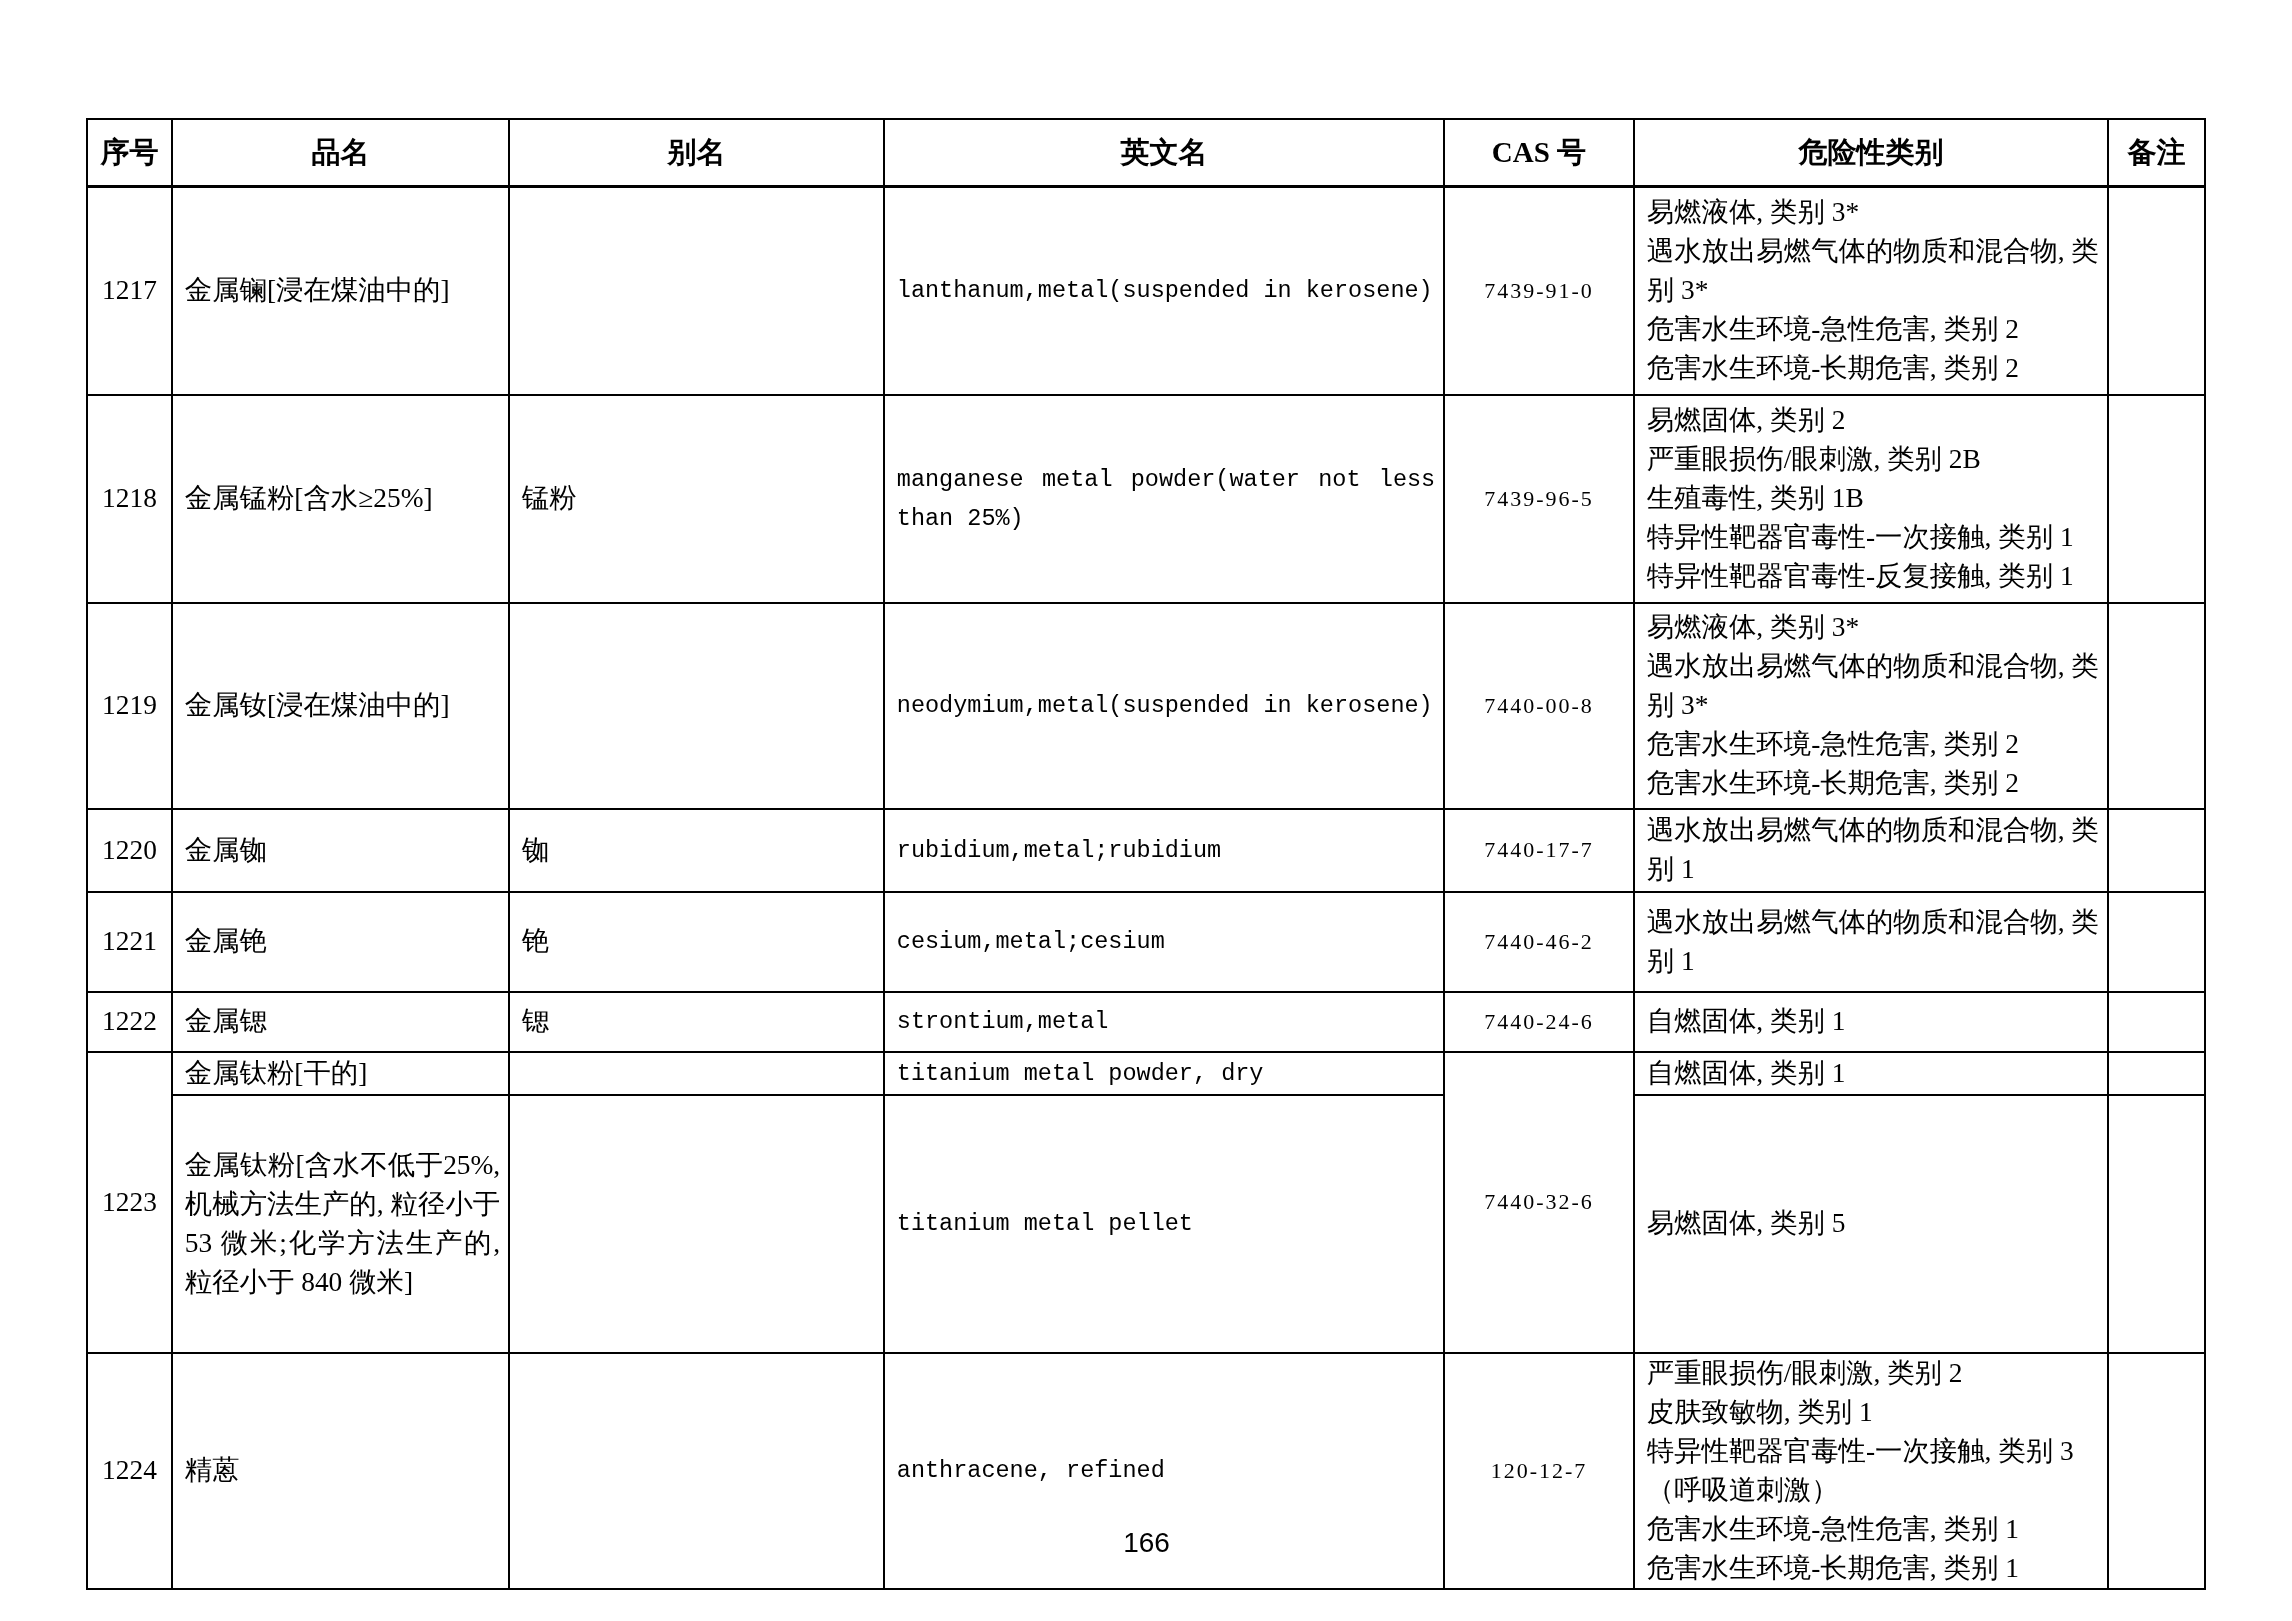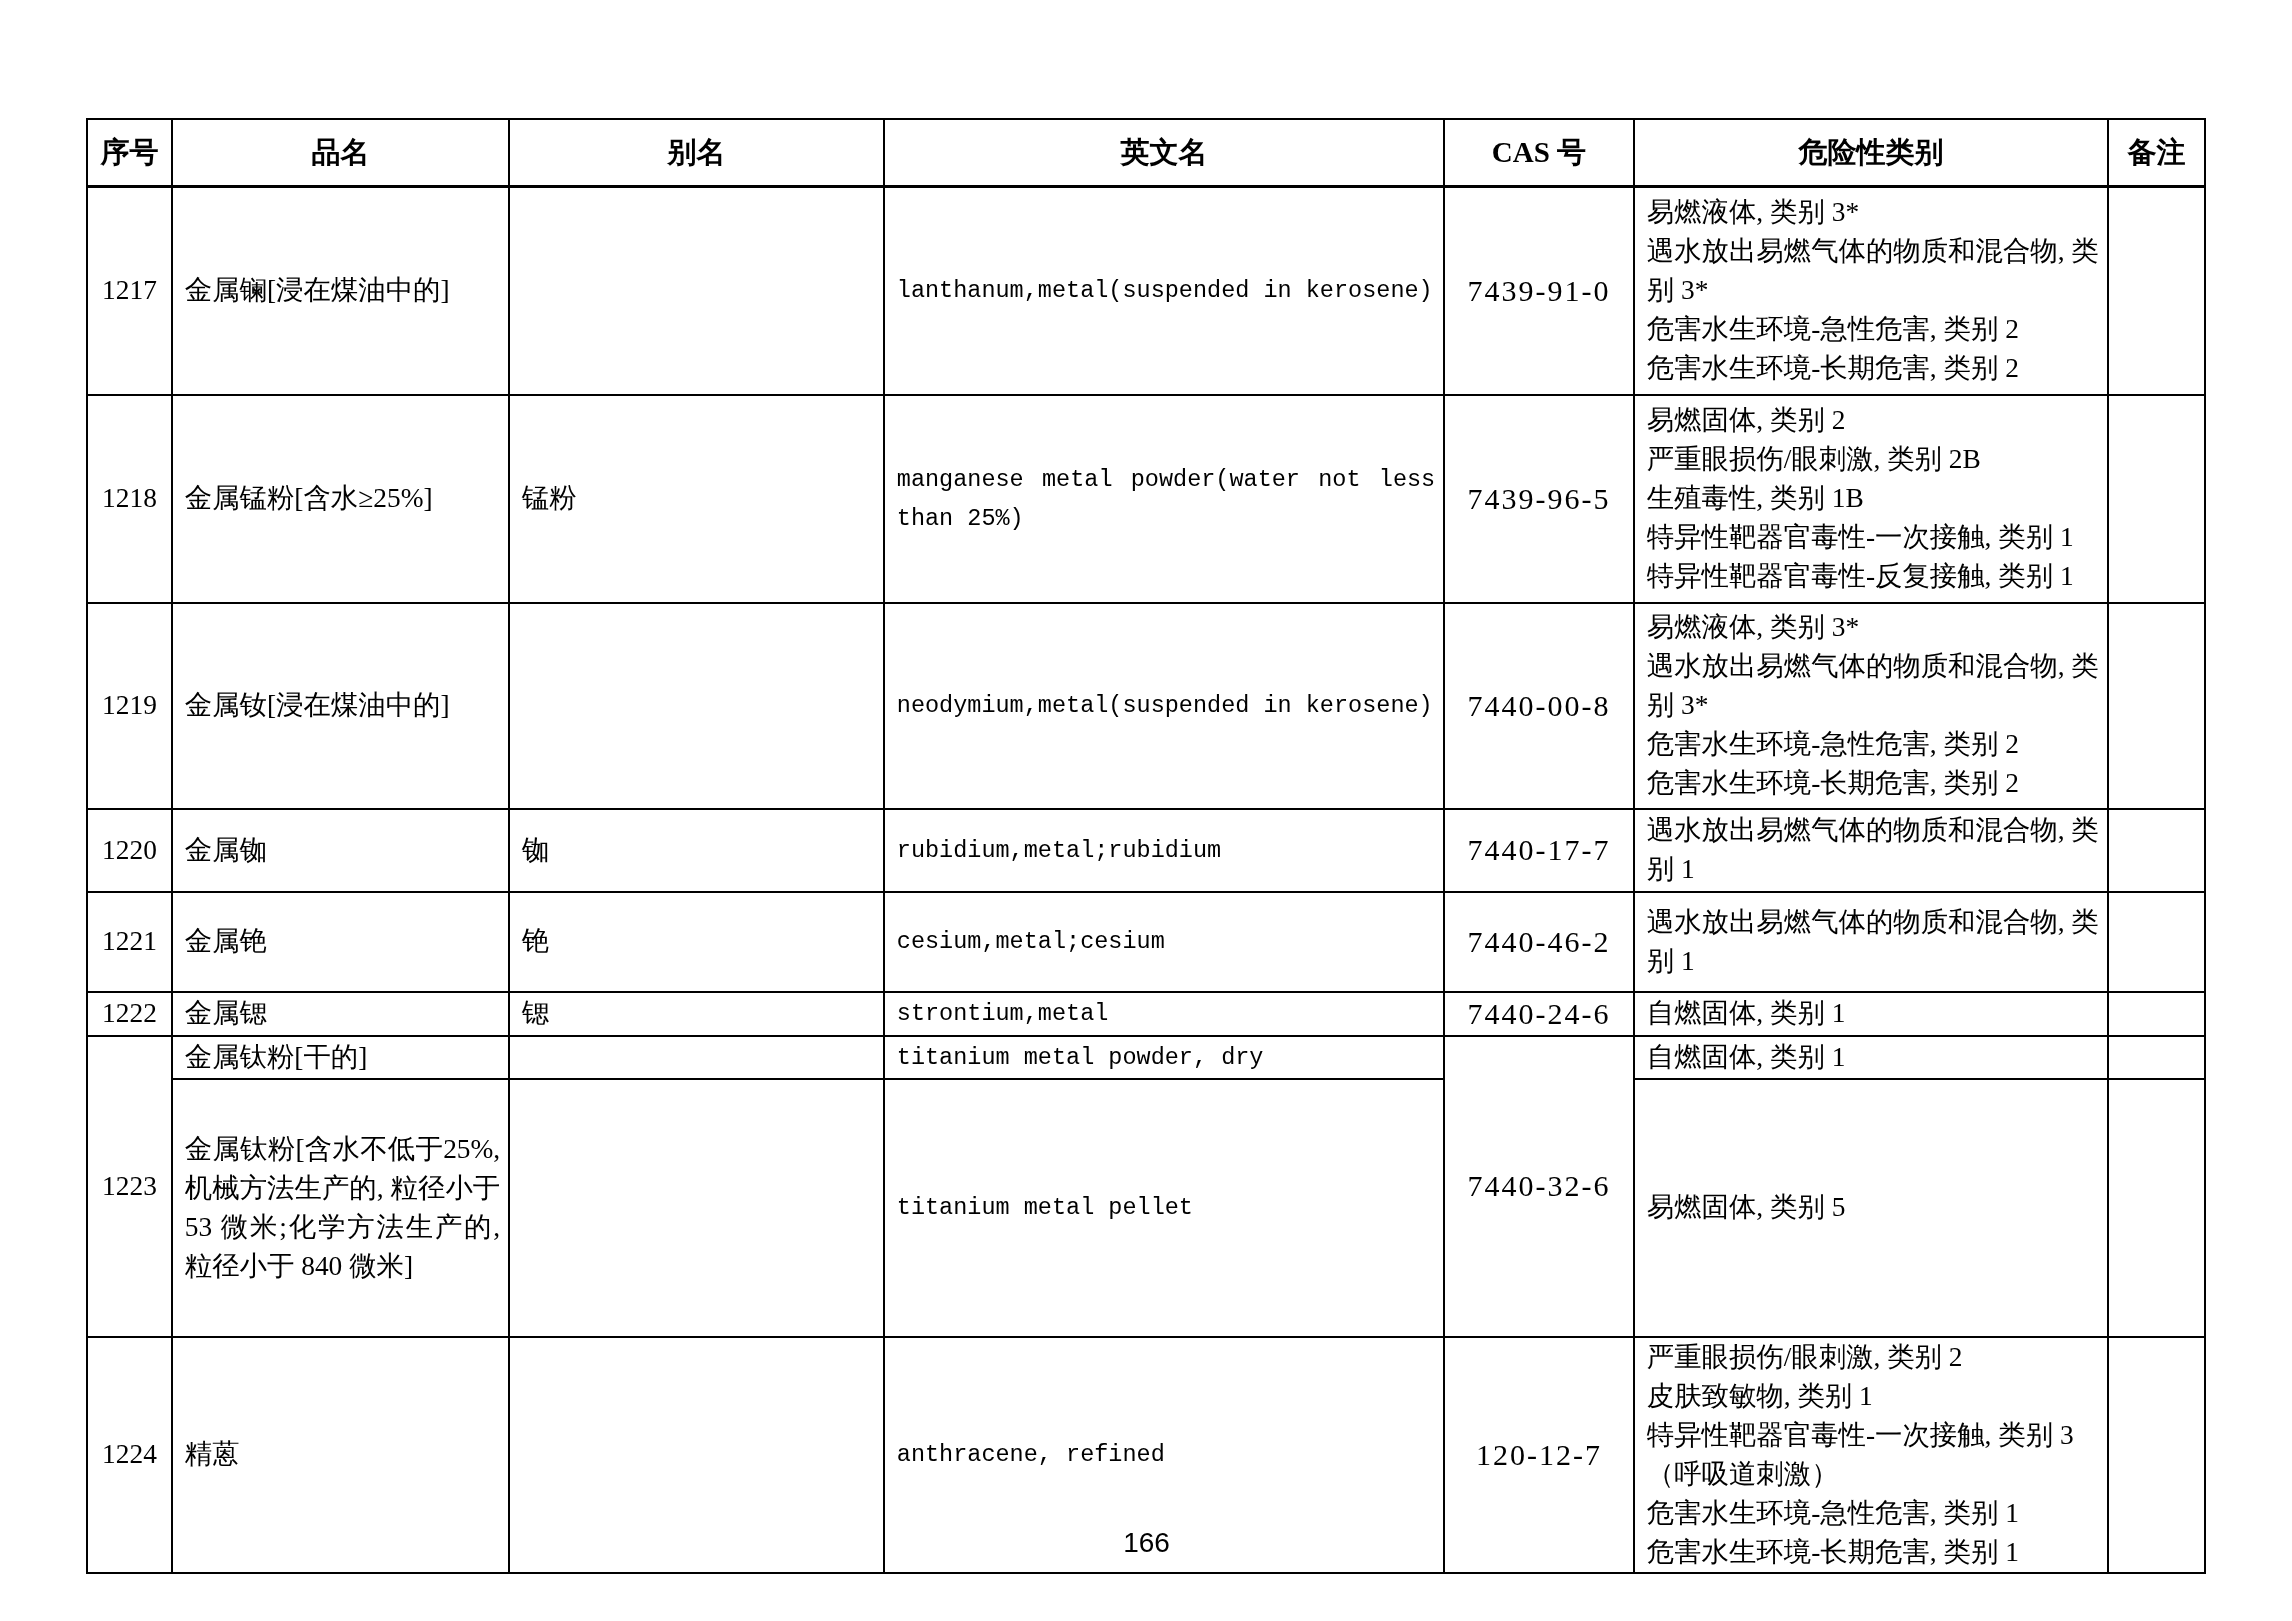--- a/index.html
+++ b/index.html
@@ -58,21 +58,21 @@
   }
   td.eng {
     font-family: "Liberation Mono", monospace;
     font-size: 23.5px;
     line-height: 39px;
     text-align: justify;
     padding: 0 7.8px 0 11.8px;
   }
   td.cas {
     text-align: center;
-    font-size: 30px;
+    font-size: 22px;
     letter-spacing: 2px;
     padding: 0;
     border-radius: 26px;
   }
   td.haz {
     text-align: left;
     font-size: 27.4px;
     line-height: 39px;
     white-space: pre-line;
     padding: 0 3.9px 0 11.8px;
@@ -164,21 +164,21 @@
       </tr>
       <tr style="height:100px">
         <td class="seq">1221</td>
         <td class="name">金属铯</td>
         <td class="alias">铯</td>
         <td class="eng">cesium,metal;cesium</td>
         <td class="cas">7440-46-2</td>
         <td class="haz">遇水放出易燃气体的物质和混合物, 类别 1</td>
         <td class="rem"></td>
       </tr>
-      <tr style="height:44px">
+      <tr style="height:60px">
         <td class="seq">1222</td>
         <td class="name">金属锶</td>
         <td class="alias">锶</td>
         <td class="eng">strontium,metal</td>
         <td class="cas">7440-24-6</td>
         <td class="haz">自燃固体, 类别 1</td>
         <td class="rem"></td>
       </tr>
       <tr style="height:43px">
         <td class="seq" rowspan="2">1223</td>

